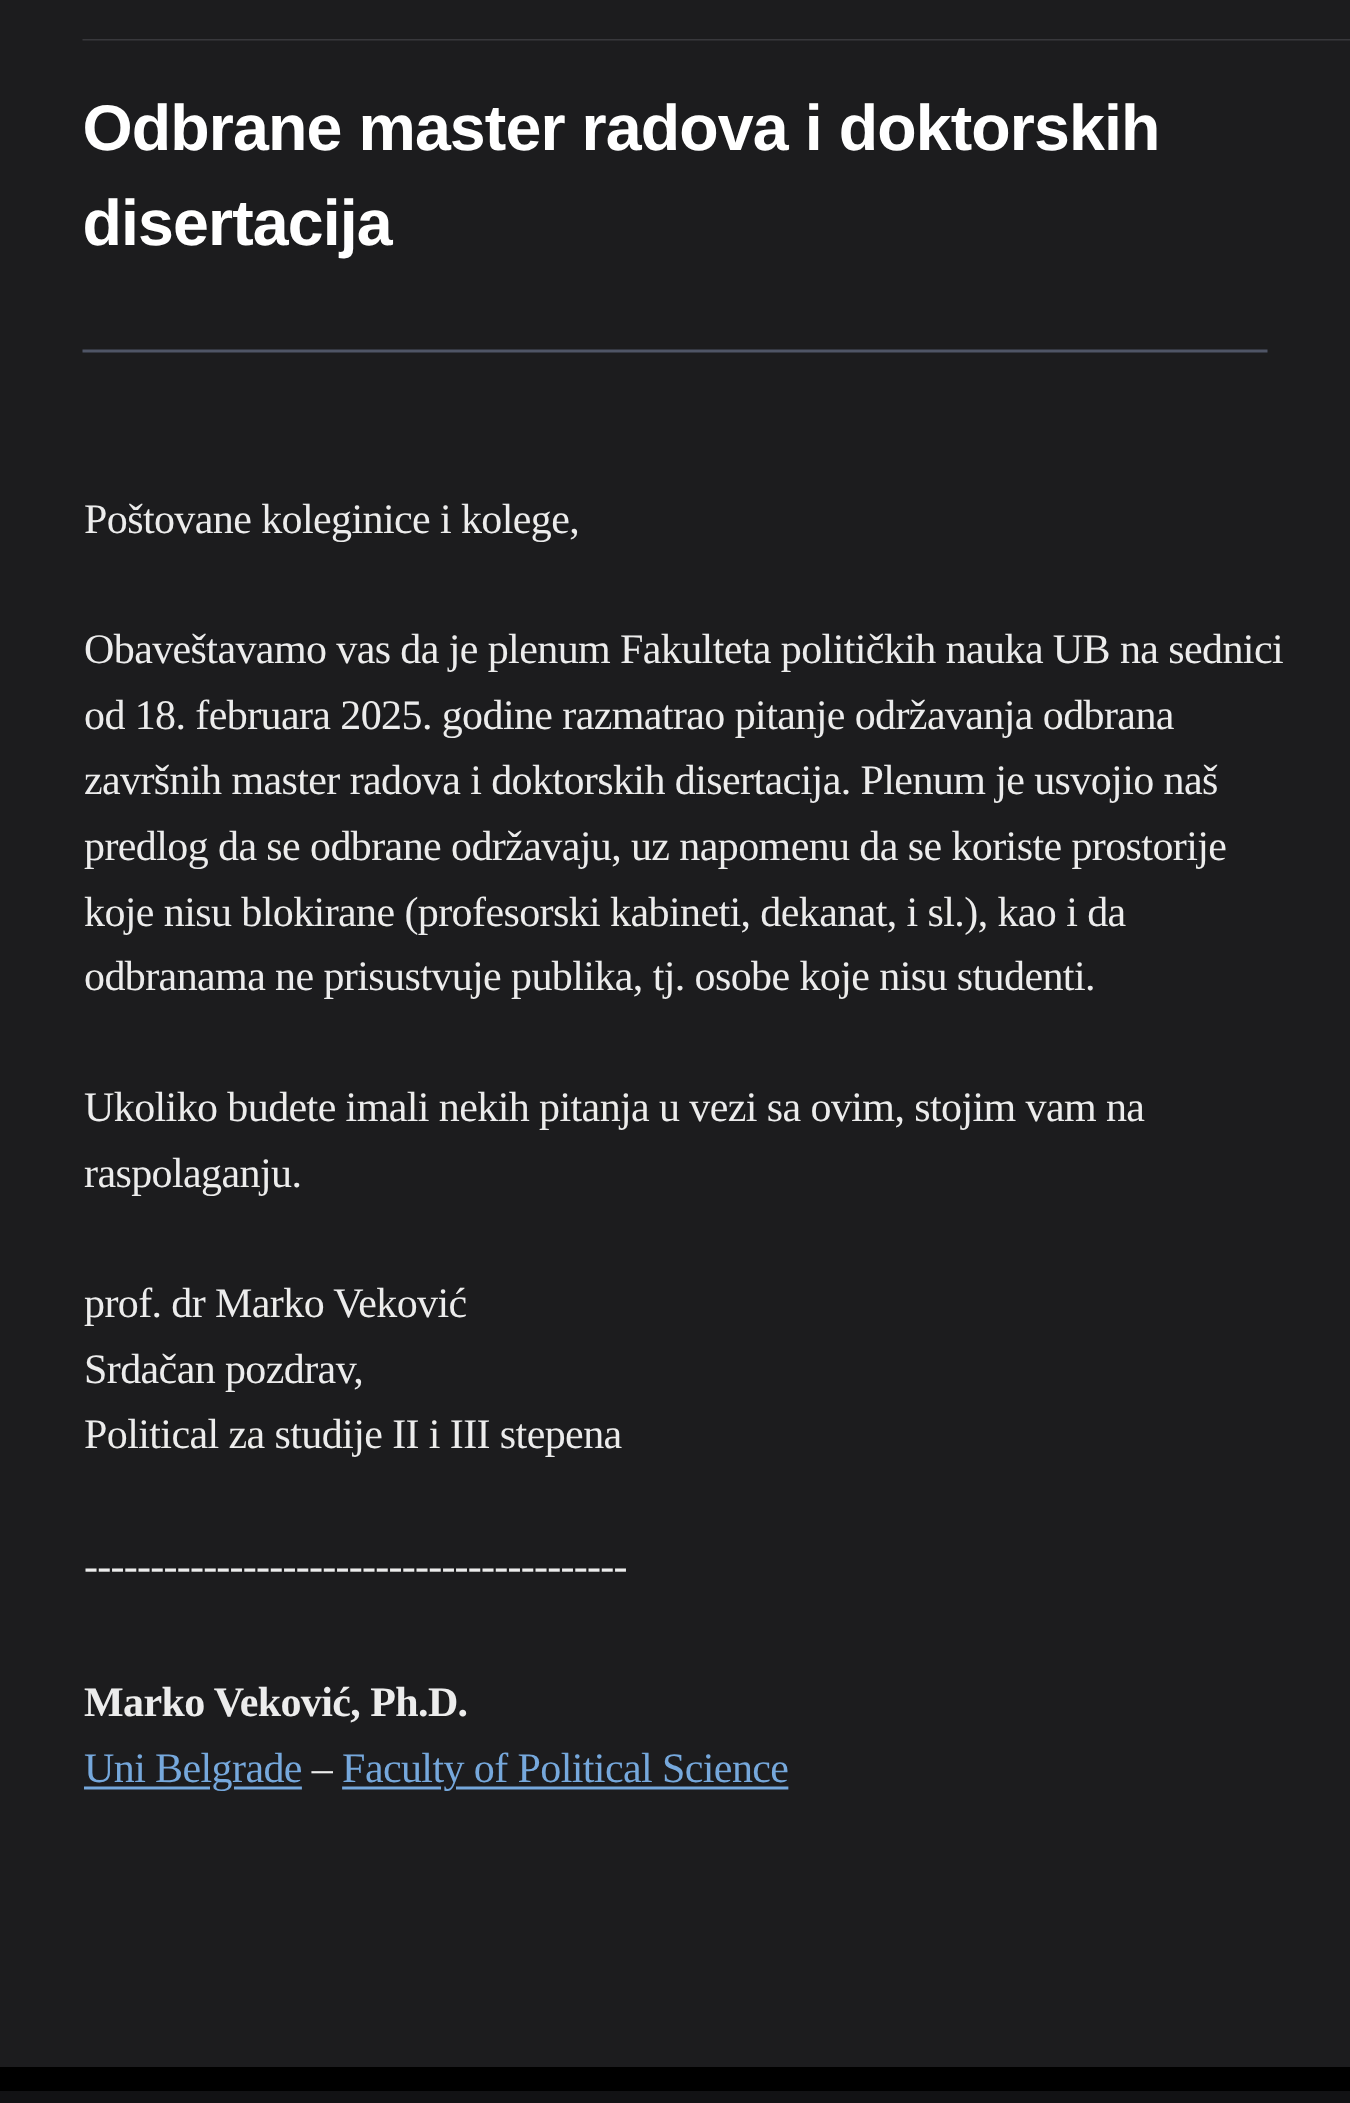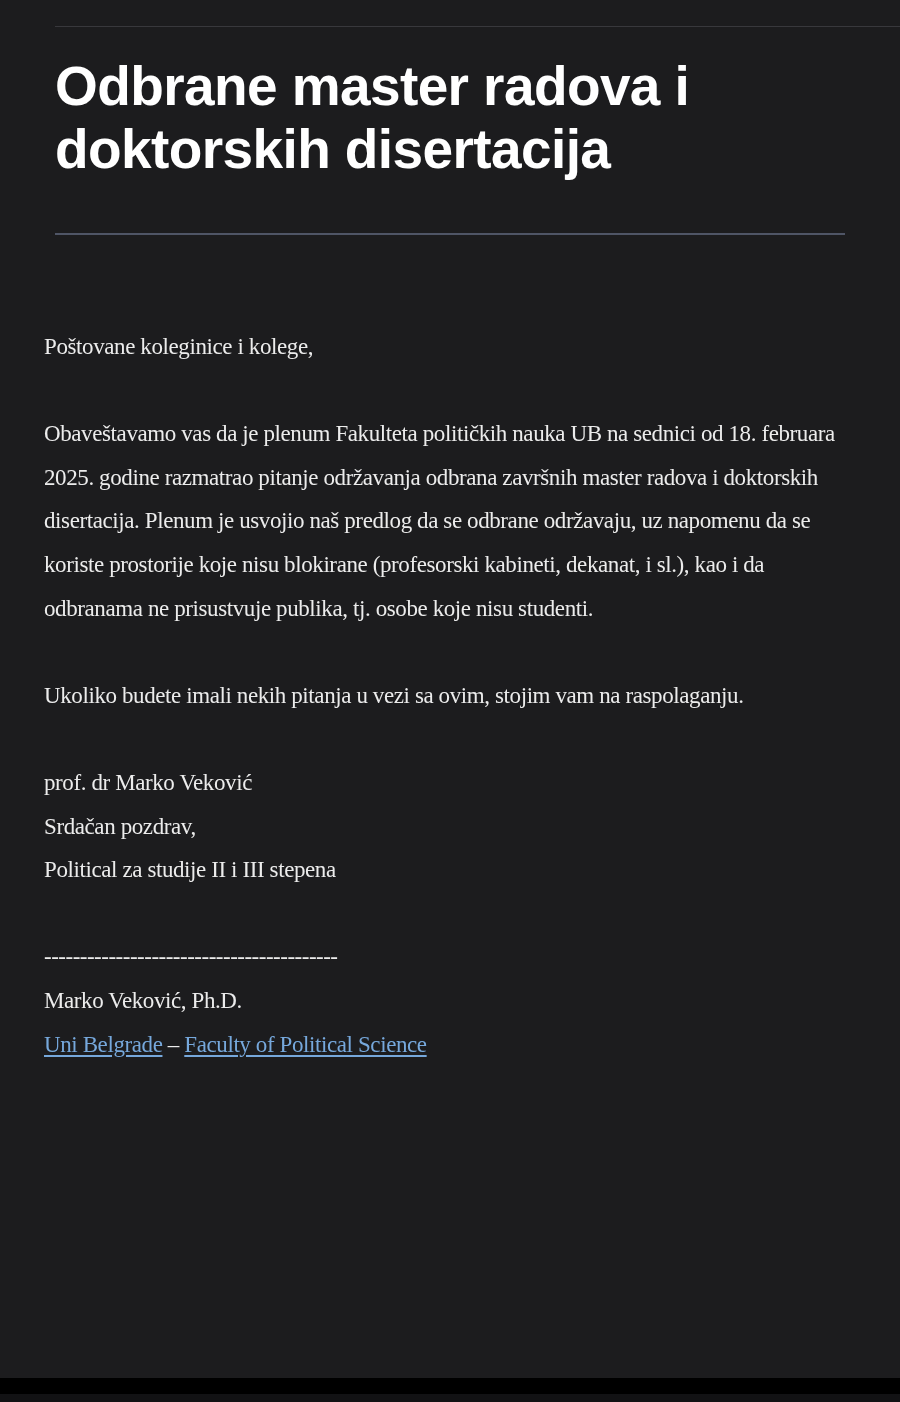--- a/index.html
+++ b/index.html
@@ -23,54 +23,54 @@
     background: #38383c;
   }
   .title {
     position: absolute;
     left: 55px;
     top: 55px;
     width: 760px;
     margin: 0;
     font-family: "Liberation Sans", sans-serif;
     font-weight: bold;
-    font-size: 55px;
+    font-size: 43px;
     line-height: 63px;
     letter-spacing: -0.6px;
     color: #ffffff;
   }
   .title-divider {
     position: absolute;
     left: 55px;
     width: 790px;
     top: 233px;
     height: 2px;
     background: #4f5566;
   }
   .body {
     position: absolute;
-    left: 44px;
+    left: 56px;
     top: 325px;
     width: 810px;
     font-family: "Liberation Serif", serif;
-    font-size: 23px;
+    font-size: 28px;
     line-height: 43.6px;
     color: #ececec;
     letter-spacing: -0.4px;
   }
   .body p {
     margin: 0 0 43.6px 0;
   }
   .body p.sig-block { margin-bottom: 43.6px; }
   .line { display: block; }
   .dashes {
     letter-spacing: -0.5px;
     white-space: nowrap;
   }
-  .sig-name { font-weight: normal; }
+  .sig-name { font-weight: bold; margin-top: 48px; }
   a.link {
     color: #76a8dc;
     text-decoration-thickness: 2px;
     text-underline-offset: 3px;
   }
   .sep { color: #ececec; }
   .bottom-bar {
     position: absolute;
     left: 0;
     right: 0;

